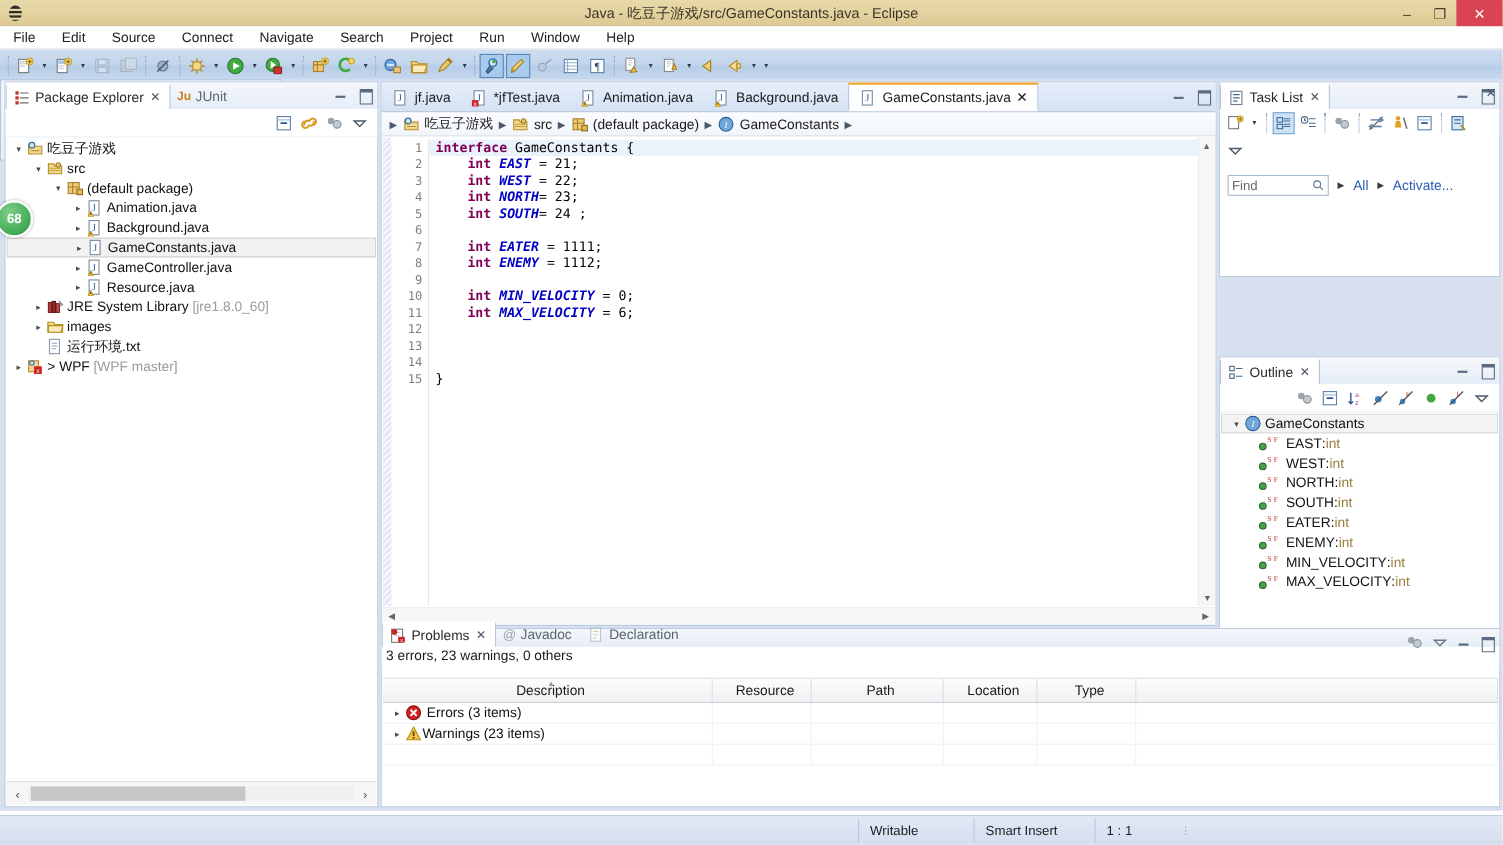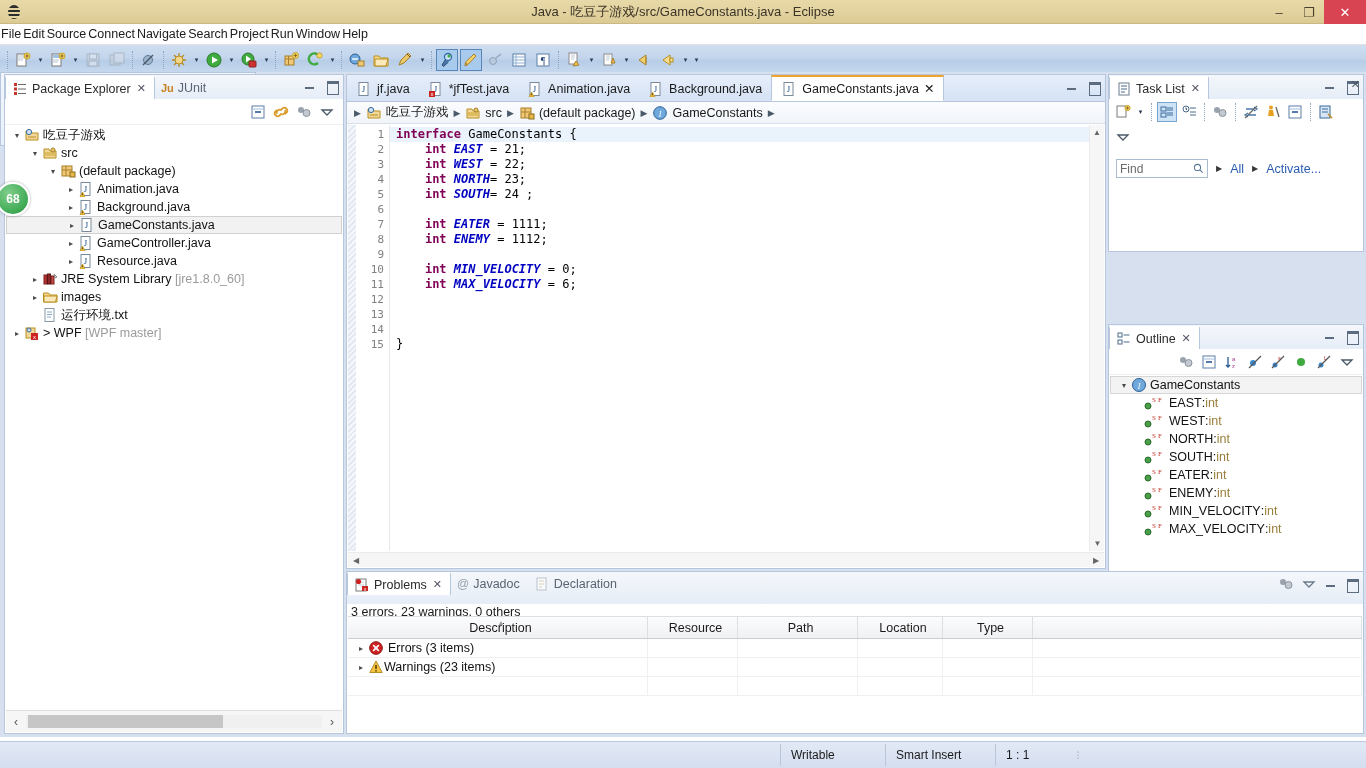--- a/index.html
+++ b/index.html
@@ -42,21 +42,21 @@
   }
   .win-btn.close { background: #d94452; color: #fff; width: 42px; }
 
   
   #menubar {
     position: absolute; left: 0; top: 24px; width: 1366px; height: 21px;
     background: #ffffff; display: flex; align-items: center;
     border-bottom: 1px solid #e2e2e2;
   }
   .menu-item {
-    padding: 2px 1px; font-size: 12.5px; color: #202020; cursor: default;
+    padding: 2px 12px; font-size: 12.5px; color: #202020; cursor: default;
   }
 
   
   #toolbar {
     position: absolute; left: 0; top: 45px; width: 1366px; height: 30px;
     background: linear-gradient(to bottom, #cfdef0 0%, #c2d5ec 45%, #b7cde7 55%, #c8daee 100%);
     border-bottom: 1px solid #9ab3d2;
     display: flex; align-items: center; padding-left: 4px;
   }
   .tb-btn {
@@ -250,22 +250,22 @@
   #mylyn-close { position:absolute; right:6px; top:6px; font-size:11px; color:#4a5a6a; }
 
   #outline { left:1108px; top:252px; width:256px; height:318px; }
   #outline-body { position:absolute; left:1px; top:51px; right:1px; bottom:1px; background:#fff; overflow:hidden; }
   .onode { display:flex; align-items:center; height:18px; font-size:12.5px; color:#111; padding-left:6px; white-space:nowrap;}
   .onode.selected { background:#f3f3f3; border:1px solid #d6d6d6; }
   .otype { color:#9a7f3c; }
 
   
   #problems { left:346px; top:499px; width:1018px; height:163px; }
-  #pb-tabs { height:32px; background:linear-gradient(to bottom,#f4f7fb,#e6edf7);
-             display:flex; align-items:flex-start; position:relative; }
+  #pb-tabs { height:16px; background:linear-gradient(to bottom,#f4f7fb,#e6edf7);
+             display:flex; align-items:flex-end; position:relative; }
   #pb-summary { height:18px; padding-left:4px; font-size:12.5px; color:#1a1a1a; background:#fff; line-height:16px; }
   #pb-table { position:absolute; left:1px; top:44px; right:1px; bottom:1px; background:#fff; }
   #pb-head { display:flex; height:23px; background:linear-gradient(to bottom,#fcfcfd,#f0f1f3);
              border-top:1px solid #dcdfe4; border-bottom:1px solid #c9ccd1; }
   .pb-col { border-right:1px solid #dcdfe4; font-size:12.5px; color:#1a1a1a;
             display:flex; align-items:center; padding-left:6px; position:relative;justify-content:center; }
   .pb-row { display:flex; height:19px; border-bottom:1px solid #eef0f3; }
   .pb-cell { border-right:1px solid #eef0f3; display:flex; align-items:center;
              font-size:12.5px; color:#111; padding-left:6px; }
   .sort-arrow { position:absolute; left:50%; top:2px; font-size:7px; color:#999; }

